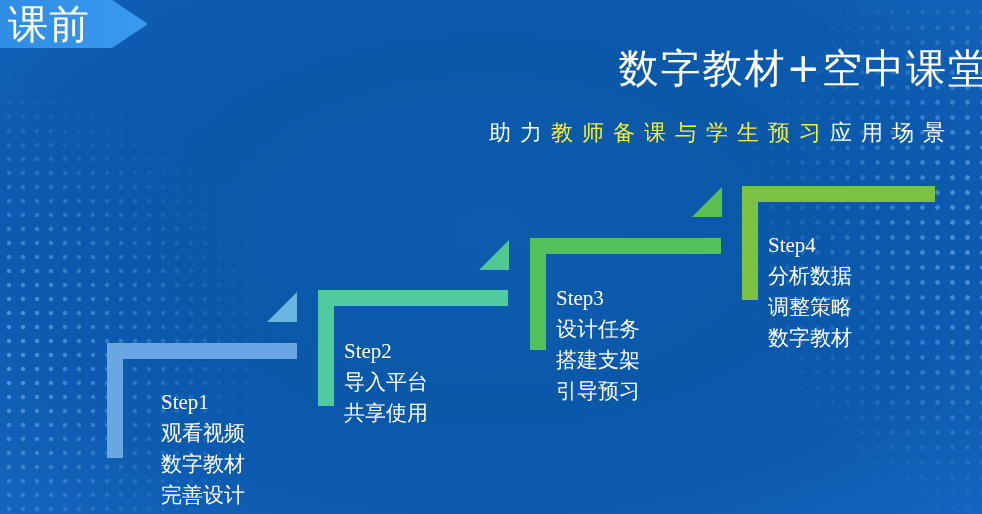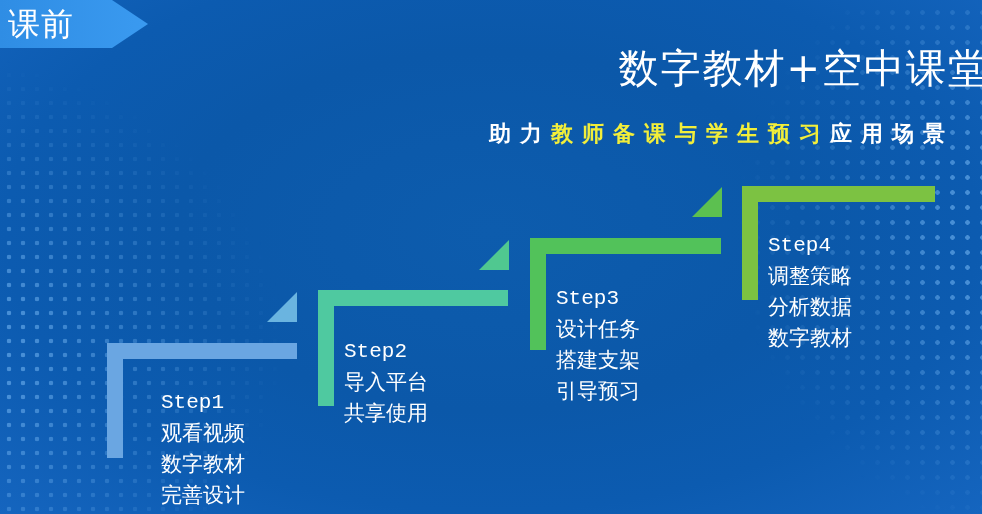--- a/index.html
+++ b/index.html
@@ -11,29 +11,29 @@
     background-size:14px 14px;}
   .dots.left{left:-180px;top:40px;width:480px;height:560px;
     -webkit-mask-image:radial-gradient(ellipse at 20% 55%, #000 20%, transparent 68%);
     mask-image:radial-gradient(ellipse at 20% 55%, #000 20%, transparent 68%);}
   .dots.right{left:720px;top:-40px;width:420px;height:600px;background-size:15px 15px;
     -webkit-mask-image:radial-gradient(ellipse at 85% 45%, #000 25%, transparent 68%);
     mask-image:radial-gradient(ellipse at 85% 45%, #000 25%, transparent 68%);}
   .tag{position:absolute;left:0;top:0;width:148px;height:48px;
     background:linear-gradient(90deg,#2f8de4,#3a9af0);
     clip-path:polygon(0 0,112px 0,148px 24px,112px 48px,0 48px);}
-  .tag-text{position:absolute;left:8px;top:2px;font-size:32px;color:#ffffff;letter-spacing:1px;line-height:44px;}
+  .tag-text{position:absolute;left:8px;top:2px;font-size:40px;color:#ffffff;letter-spacing:1px;line-height:44px;}
   .title{position:absolute;left:8px;width:982px;top:42px;text-align:right;font-size:40px;color:#ffffff;letter-spacing:2px;line-height:52px;}
-  .subtitle{position:absolute;right:28px;top:118px;font-size:22px;letter-spacing:9px;line-height:30px;font-family:"DejaVu Serif","Liberation Serif",serif;font-weight:bold;}
+  .subtitle{position:absolute;right:28px;top:118px;font-size:22px;letter-spacing:9px;line-height:30px;font-family:"DejaVu Serif","Liberation Serif",serif;font-weight:normal;}
   .subtitle .w{color:#ffffff;}
   .subtitle .y{color:#f2ee3a;}
   .bar{position:absolute;}
   .tri{position:absolute;width:30px;height:30px;clip-path:polygon(100% 0,100% 100%,0 100%);}
   .step-text{position:absolute;color:#ffffff;font-size:21px;line-height:31px;}
-  .step-text .label{font-family:Liberation Mono, monospace;}
+  .step-text .label{font-family:Liberation Serif, serif;}
 </style>
 </head>
 <body>
 
 <div class="slide">
   <div class="dots left"></div>
   <div class="dots right"></div>
 
   <div class="tag">
     <span class="tag-text">课前</span>
@@ -78,18 +78,18 @@
       <div>搭建支架</div>
       <div>引导预习</div>
     </div>
   </div>
 
   <div>
     <div class="bar" style="left:742px;top:186px;width:193px;height:16px;background:#7cc242;"></div>
     <div class="bar" style="left:742px;top:186px;width:16px;height:114px;background:#7cc242;"></div>
     <div class="step-text" style="left:768px;top:230px;">
       <div class="label">Step4</div>
+      <div>分析数据</div>
       <div>调整策略</div>
-      <div>分析数据</div>
       <div>数字教材</div>
     </div>
   </div>
 </div>
 
 </body></html>

